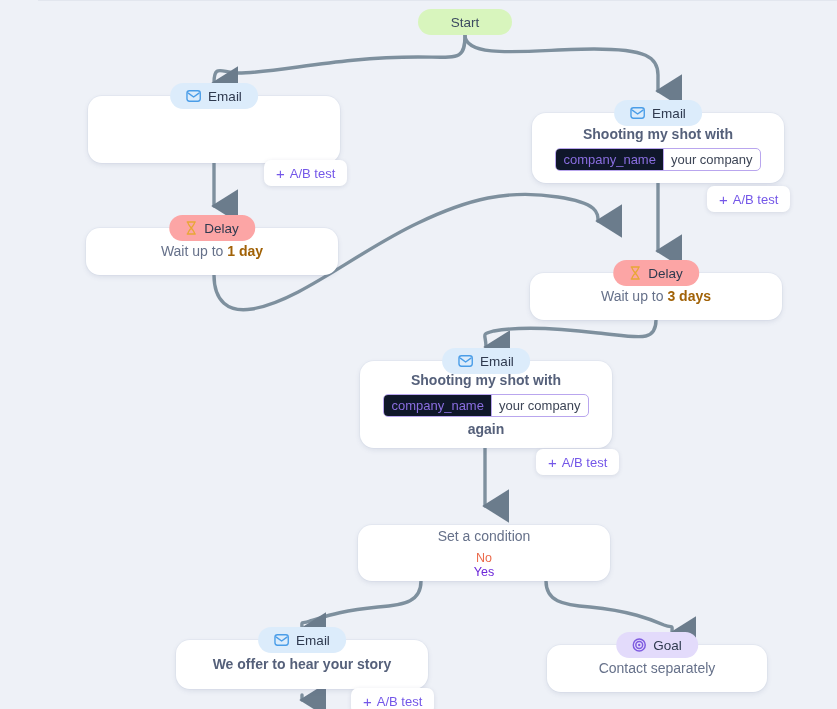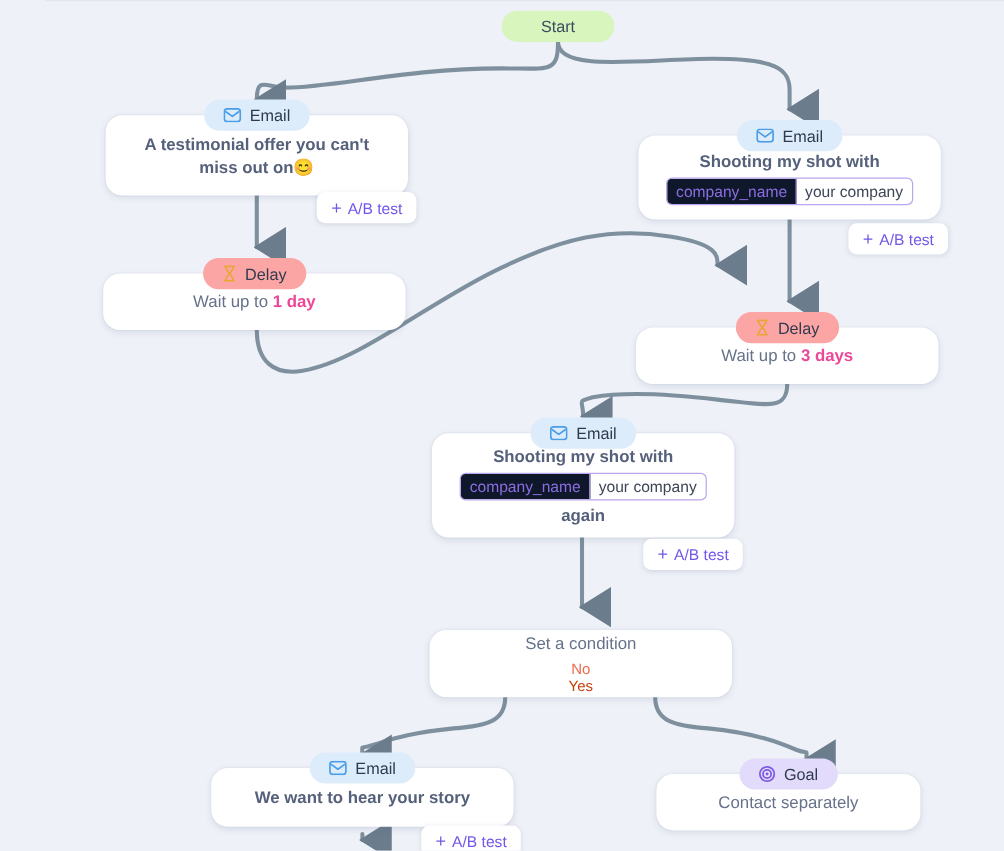--- a/index.html
+++ b/index.html
@@ -71,21 +71,21 @@
     font-size: 14px;
     font-weight: bold;
     color: #55607a;
     line-height: 1.32;
   }
   .plain {
     font-size: 14px;
     color: #66718a;
     line-height: 1.32;
   }
-  .plain b { color: #ec4899; }
+  .plain b { color: #a16207; }
 
   
   .tag-row {
     display: flex;
     justify-content: center;
     margin-top: 4px;
   }
   .tag {
     display: inline-flex;
     border: 1px solid #b9a6ee;
@@ -110,21 +110,21 @@
   .branch-row {
     display: flex;
     justify-content: space-between;
     width: 100%;
     box-sizing: border-box;
     padding: 6px 32px 0 32px;
     font-size: 12.5px;
     flex-direction: column;
   }
   .lbl-no  { color: #eb6a4b; }
-  .lbl-yes { color: #c2410c; }
+  .lbl-yes { color: #6d28d9; }
 
   
   .start-pill {
     position: absolute;
     height: 26px;
     border-radius: 13px;
     background: #d8f5bd;
     display: flex;
     align-items: center;
     justify-content: center;
@@ -201,23 +201,20 @@
   <div class="node" style="left:50px; top:95px; width:252px; height:67px;">
     <div class="badge badge-email">
       <span class="ico">
         <svg width="15" height="12" viewBox="0 0 16 13">
           <rect x="0.8" y="0.8" width="14.4" height="11.4" rx="2.6" fill="none" stroke="#4a9de8" stroke-width="1.5"></rect>
           <path d="M2.2 3.4 L8 7.6 L13.8 3.4" fill="none" stroke="#4a9de8" stroke-width="1.5" stroke-linecap="round" stroke-linejoin="round"></path>
         </svg>
       </span>
       <span>Email</span>
     </div>
-    <div class="node-body">
-      <div class="subject">A testimonial offer you can't miss out on😊</div>
-    </div>
   </div>
   <div class="ab" style="left:226px; top:159px;">
     <span class="plus">+</span>
     <span>A/B test</span>
   </div>
 
   <div class="node" style="left:48px; top:227px; width:252px; height:47px;">
     <div class="badge badge-delay">
       <span class="ico">
         <svg width="12" height="14" viewBox="0 0 12 14">
@@ -310,21 +307,21 @@
     <div class="badge badge-email">
       <span class="ico">
         <svg width="15" height="12" viewBox="0 0 16 13">
           <rect x="0.8" y="0.8" width="14.4" height="11.4" rx="2.6" fill="none" stroke="#4a9de8" stroke-width="1.5"></rect>
           <path d="M2.2 3.4 L8 7.6 L13.8 3.4" fill="none" stroke="#4a9de8" stroke-width="1.5" stroke-linecap="round" stroke-linejoin="round"></path>
         </svg>
       </span>
       <span>Email</span>
     </div>
     <div class="node-body">
-      <div class="subject">We want to hear your story</div>
+      <div class="subject">We offer to hear your story</div>
     </div>
   </div>
   <div class="ab" style="left:313px; top:687px;">
     <span class="plus">+</span>
     <span>A/B test</span>
   </div>
 
   <div class="node" style="left:509px; top:644px; width:220px; height:47px;">
     <div class="badge badge-goal">
       <span class="ico">

